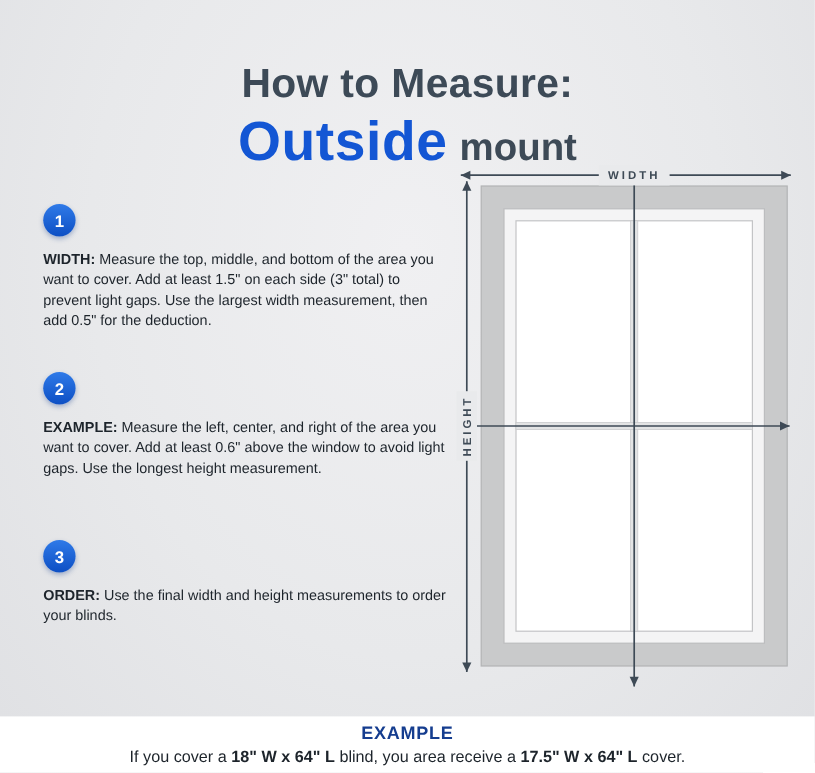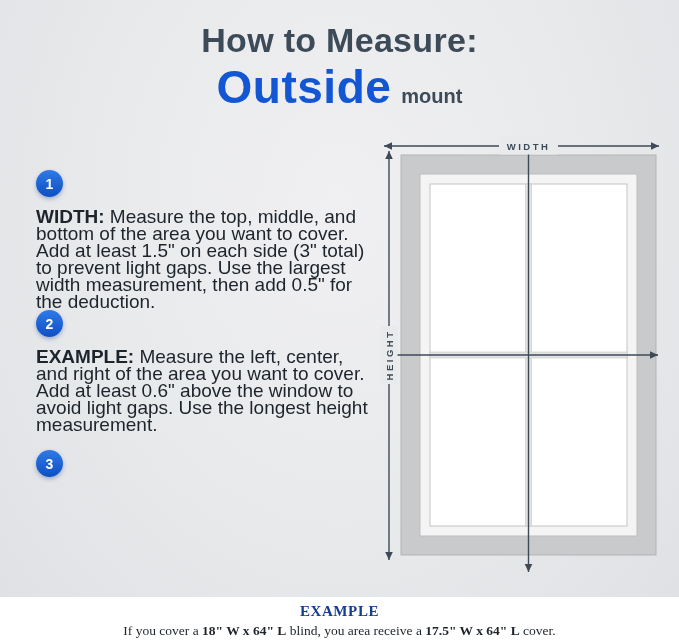--- a/index.html
+++ b/index.html
@@ -5,44 +5,44 @@
   html,body{margin:0;padding:0;}
   .stage{
     position:relative;
     width:679px;height:644px;
     background:radial-gradient(ellipse at 50% 32%, #f0f0f2 0%, #e8e9eb 55%, #dfe0e3 100%);
     overflow:hidden;
     font-family:"Liberation Sans", sans-serif;
   }
   
   .title{position:absolute;top:22px;left:0;width:100%;text-align:center;line-height:1.1;}
-  .title-line1{font-size:34px;font-weight:700;color:#3d4a57;letter-spacing:.3px;}
+  .title-line1{font-size:34px;font-weight:700;color:#3d4a57;letter-spacing:.3px;margin-top:30px;}
   .title-line2{margin-top:3px;}
   .title-highlight{font-size:46px;font-weight:800;color:#1356d4;letter-spacing:.5px;margin-top:36px;}
-  .title-rest{font-size:20px;font-weight:700;color:#3d4a57;margin-left:10px;}
+  .title-rest{font-size:32px;font-weight:700;color:#3d4a57;margin-left:10px;}
   
   .step{position:absolute;left:36px;width:336px;}
   .step-1{top:170px;}
   .step-2{top:310px;}
   .step-3{top:450px;}
   .badge{
     width:27px;height:27px;border-radius:50%;
     background:linear-gradient(180deg,#2f7ae8,#0d4fc4);
     color:#fff;font-weight:700;font-size:14px;
     display:flex;align-items:center;justify-content:center;
     box-shadow:0 2px 4px rgba(20,60,140,.35);
   }
-  .step p{margin:11px 0 0;font-size:19px;line-height:17px;color:#1d242b;}
+  .step p{margin:11px 0 0;font-size:12px;line-height:17px;color:#1d242b;}
   .step b{font-weight:700;}
   
   .diagram{position:absolute;left:374px;top:130px;width:296px;height:460px;}
   
   .example{
     position:absolute;left:0;bottom:0;width:679px;height:47px;
-    background:#ffffff;text-align:center;padding-top:6px;box-sizing:border-box;font-family:Liberation Serif, serif;
+    background:#ffffff;text-align:center;padding-top:6px;box-sizing:border-box;
   }
   .example-title{font-size:15px;font-weight:700;color:#153d8f;letter-spacing:.6px;}
   .example-text{font-size:13.5px;color:#1d242b;margin-top:3px;}
 </style>
 </head>
 <body>
 
 <div class="stage">
 
   <div class="title">
@@ -63,20 +63,21 @@
     <div class="badge">
       <span>2</span>
     </div>
     <p><b>EXAMPLE:</b><span> Measure the left, center, and right of the area you want to cover. Add at least 0.6" above the window to avoid light gaps. Use the longest height measurement.</span></p>
   </div>
 
   <div class="step step-3">
     <div class="badge">
       <span>3</span>
     </div>
+    <p><b>ORDER:</b><span> Use the final width and height measurements to order your blinds.</span></p>
   </div>
 
   <svg class="diagram" viewBox="0 0 296 460" aria-hidden="true">
 
     <rect x="27" y="25" width="255" height="400" fill="#c9cacb" stroke="#b2b3b5" stroke-width="1"></rect>
     <rect x="46" y="44" width="217" height="362" fill="#f4f4f5" stroke="#bcbdbf" stroke-width="1"></rect>
     <rect x="56" y="54" width="197" height="342" fill="#ffffff" stroke="#c3c4c6" stroke-width="1"></rect>
     <rect x="151.5" y="54" width="6" height="342" fill="#e3e4e5" stroke="#c6c7c9" stroke-width="0.6"></rect>
     <rect x="56" y="222" width="197" height="6" fill="#e3e4e5" stroke="#c6c7c9" stroke-width="0.6"></rect>
 

